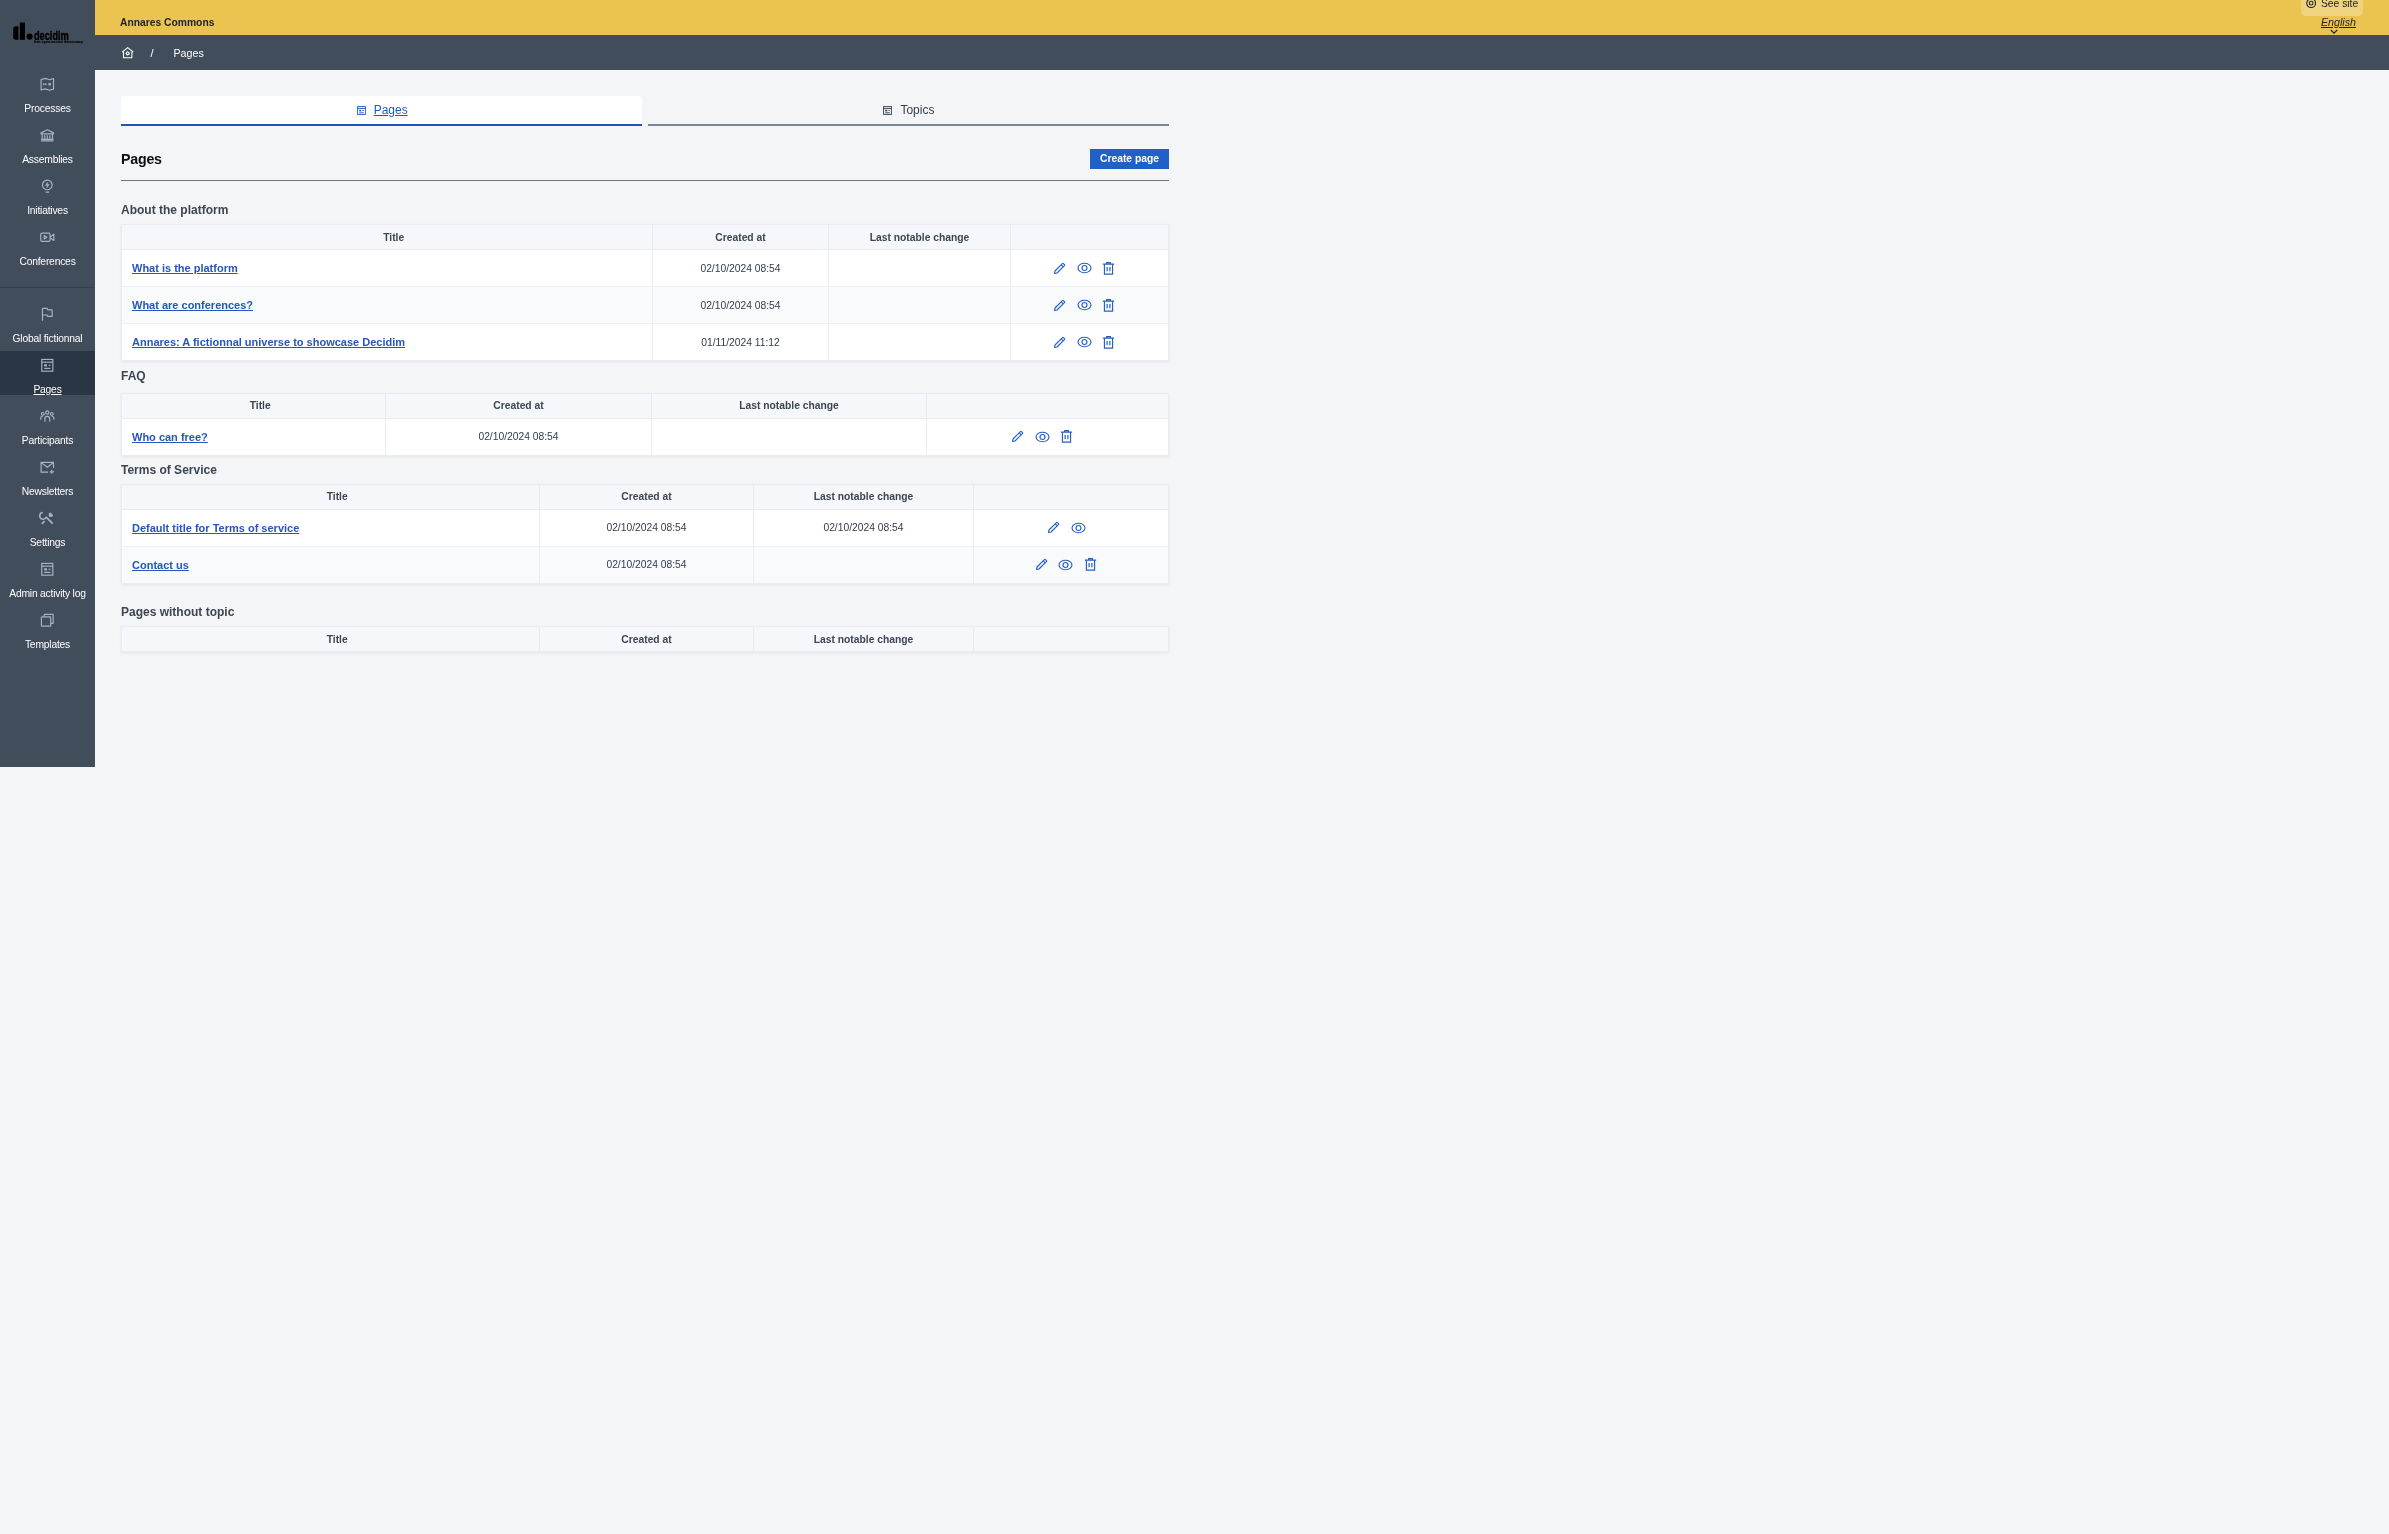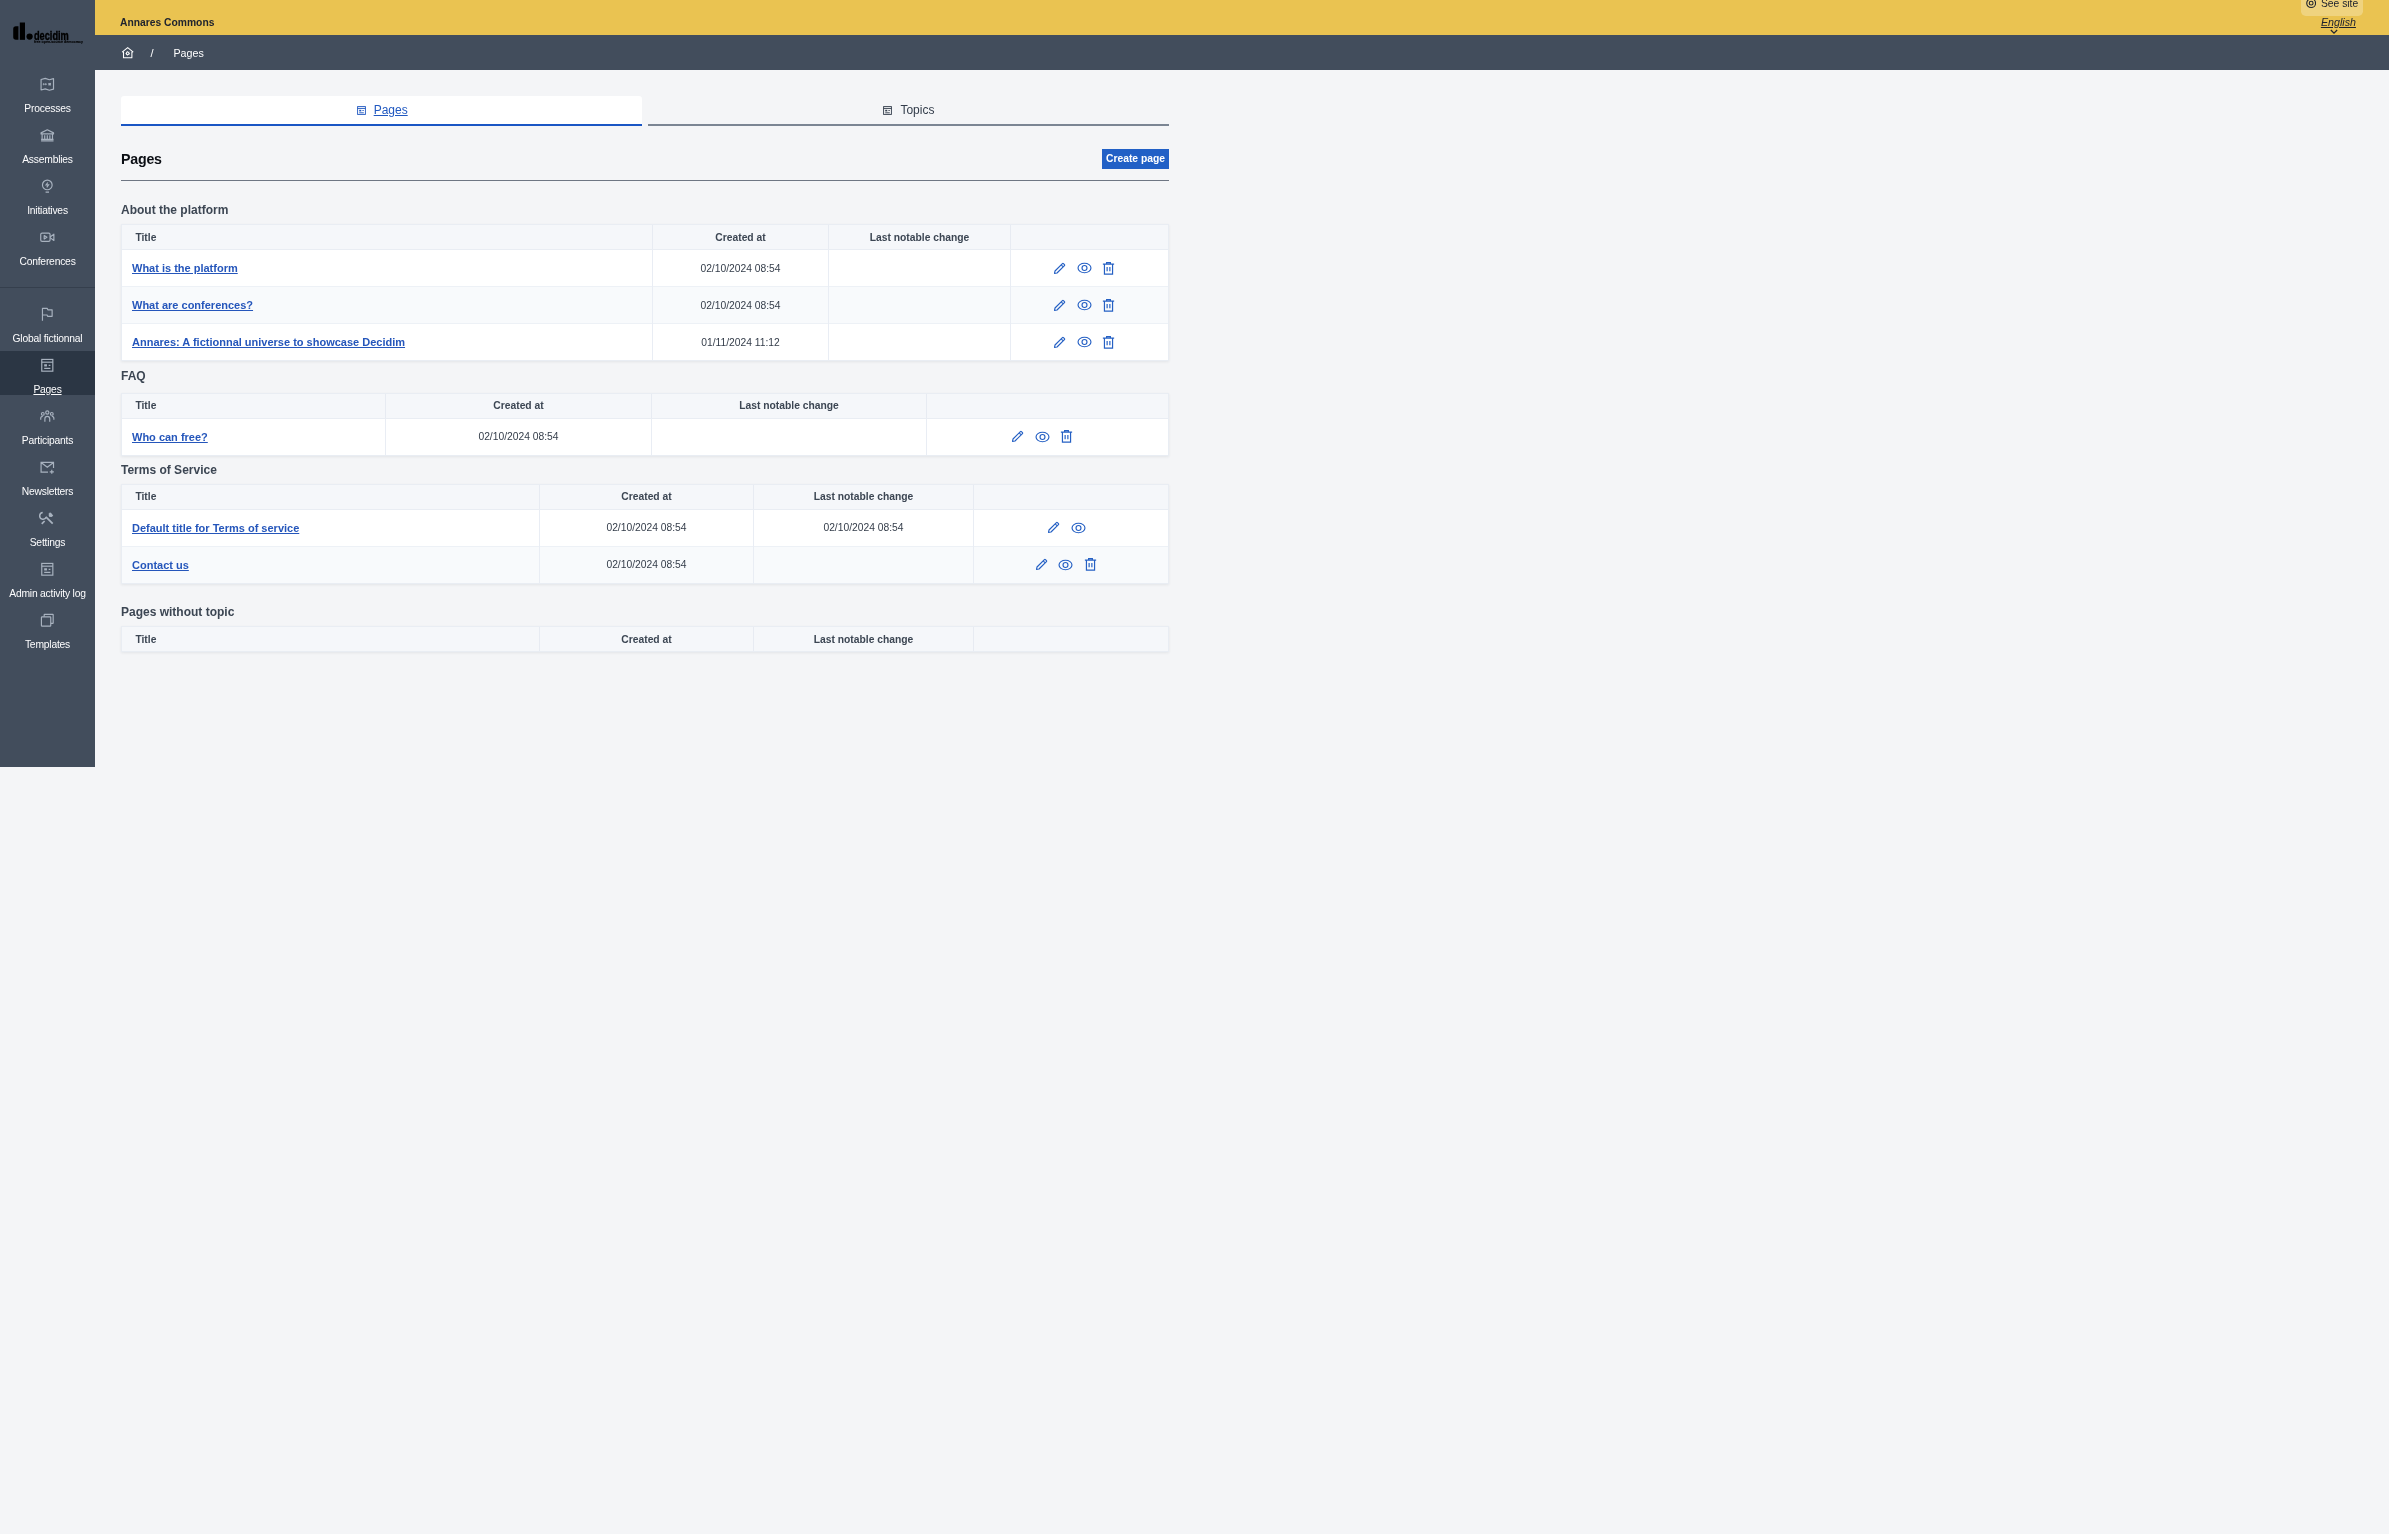--- a/index.html
+++ b/index.html
@@ -39,27 +39,27 @@
 .tab { flex:1; height:30px; display:flex; align-items:center; justify-content:center; border-bottom:2.4px solid #7b8593; background:transparent; font-size:12px; }
 .tab.active { background:#fff; border-bottom-color:#1a56c4; border-radius:3.2px 3.2px 0 0; }
 .tab svg { margin-right:7.1px; }
 .tab.active a { color:#2058c0; }
 .tab .tlabel { color:#333d4b; }
 .tab + .tab { margin-left:5.5px; }
 
 
 #titlebar { margin-top:19px; height:27px; display:flex; align-items:center; }
 #titlebar h1 { font-size:14.2px; color:#0b0e14; letter-spacing:-0.2px; }
-#titlebar .btn { margin-left:auto; background:#2160c6; color:#fff; font-weight:bold; font-size:10.3px; height:20px; padding:0 4px; border-radius:0; display:flex; align-items:center; }
+#titlebar .btn { margin-left:auto; background:#2160c6; color:#fff; font-weight:bold; font-size:10.3px; height:20px; padding:0 10px; border-radius:0; display:flex; align-items:center; }
 hr.rule { border:none; border-top:0.8px solid #6e7683; margin-top:8px; }
 
 
 h2.sec { font-size:12px; color:#3c4653; margin-top:0; line-height:13.4px; }
 table.list { width:100%; border-collapse:collapse; background:#fff; box-shadow:0 0.8px 2.4px rgba(40,50,60,.08); }
-table.list th { background:#f5f7fa; font-size:10.3px; color:#3c4653; text-align:left; font-weight:bold; height:25px; padding:0 0 0 13.4px; border:0.8px solid #e9edf3; border-left:none; border-right:none; }
+table.list th { background:#f5f7fa; font-size:10.3px; color:#3c4653; text-align:center; font-weight:bold; height:25px; padding:0 0 0 13.4px; border:0.8px solid #e9edf3; border-left:none; border-right:none; }
 table.list th.c, table.list td.c { text-align:center; padding:0; }
 table.list th:nth-child(n+2) { border-left:0.8px solid #e7ebf2; }
 table.list td { height:37px; border-top:0.8px solid #edf1f6; padding:0 0 0 10px; font-size:10.3px; color:#333c49; }
 table.list tr.alt td { background:#f8fafc; }
 table.list a.title { color:#2556bb; font-weight:bold; font-size:11px; }
 table.list td.actions.actions { text-align:center; padding:0 10.3px 0 0; white-space:nowrap; }
 td.actions svg { margin:0 4.7px; vertical-align:middle; }
 table.list th:first-child { border-left:0.8px solid #e9edf3; }
 table.list th:last-child { border-right:0.8px solid #e9edf3; }
 table.list td { border-left:0.8px solid #e9edf4; }

